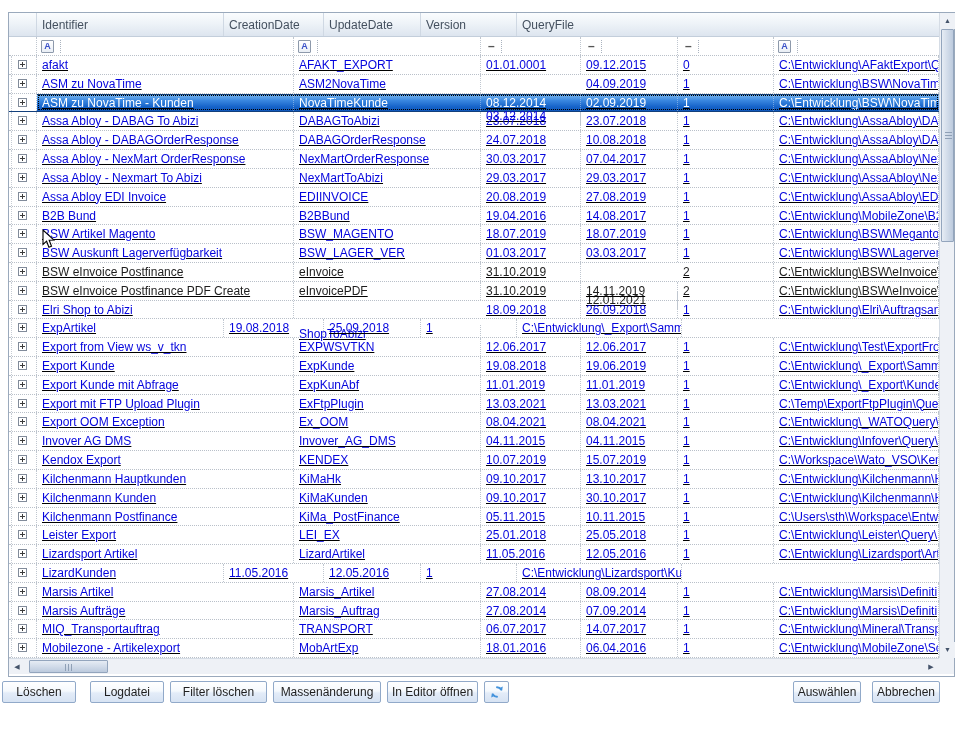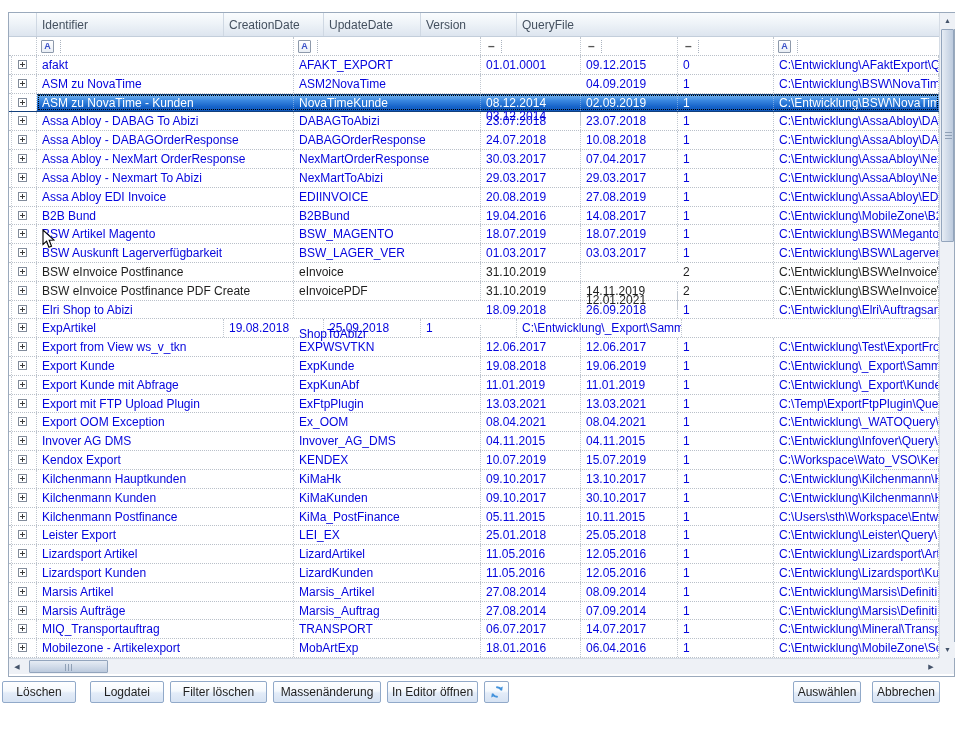--- a/index.html
+++ b/index.html
@@ -51,21 +51,21 @@
   .rows { position:absolute; left:0; top:43px; width:930px; height:602px; overflow:hidden; }
   .row { display:flex; height:18.8125px; border-bottom:1px dotted #b9c0c9; background:#fff; }
   .ind { position:relative; width:28px; height:100%; border-right:1px dotted #bfc6cf; }
   .ind::before { content:""; position:absolute; left:2px; top:0; bottom:0; border-left:1px dotted #c6ccd4; }
   .expand {
     position:absolute; left:9px; top:4px; width:9px; height:9px;
     border:1px solid #818b9a; background:#fff;
   }
   .expand::before { content:""; position:absolute; left:1px; right:1px; top:3px; height:1px; background:#3c3c3c; }
   .expand::after  { content:""; position:absolute; top:1px; bottom:1px; left:3px; width:1px; background:#3c3c3c; }
-  .cells { display:flex; height:100%; }
+  .cells { display:flex; height:100%;text-decoration:underline; }
   .cell {
     height:100%; font-size:12px; color:#0505dd; padding:2px 0 0 5px;
     white-space:nowrap; overflow:hidden; border-right:1px dotted #c0c7d0;
   }
   .row.blk .cell { color:#1e1e1e; }
   .row.sel { border-bottom:1px solid #123f7c; }
   .row.sel .cells {
     background:linear-gradient(180deg,#7db9f0 0%,#3a87e0 38%,#1663c9 75%,#0f57bb 100%);
     outline:1px dotted #000; outline-offset:-2px;
     box-shadow:inset 0 1px 0 #0e3a70;
@@ -516,21 +516,20 @@
           <div class="cell" style="width: 97px;">12.05.2016</div>
           <div class="cell" style="width: 96px;">1</div>
           <div class="cell" style="width: 165px;">C:\Entwicklung\Lizardsport\Art</div>
         </div>
       </div>
       <div class="row">
         <div class="ind">
           <span class="expand"></span>
         </div>
         <div class="cells">
-          <div class="cell" style="width: 257px;">Lizardsport Kunden</div>
           <div class="cell" style="width: 187px;">LizardKunden</div>
           <div class="cell" style="width: 100px;">11.05.2016</div>
           <div class="cell" style="width: 97px;">12.05.2016</div>
           <div class="cell" style="width: 96px;">1</div>
           <div class="cell" style="width: 165px;">C:\Entwicklung\Lizardsport\Ku</div>
         </div>
       </div>
       <div class="row">
         <div class="ind">
           <span class="expand"></span>

